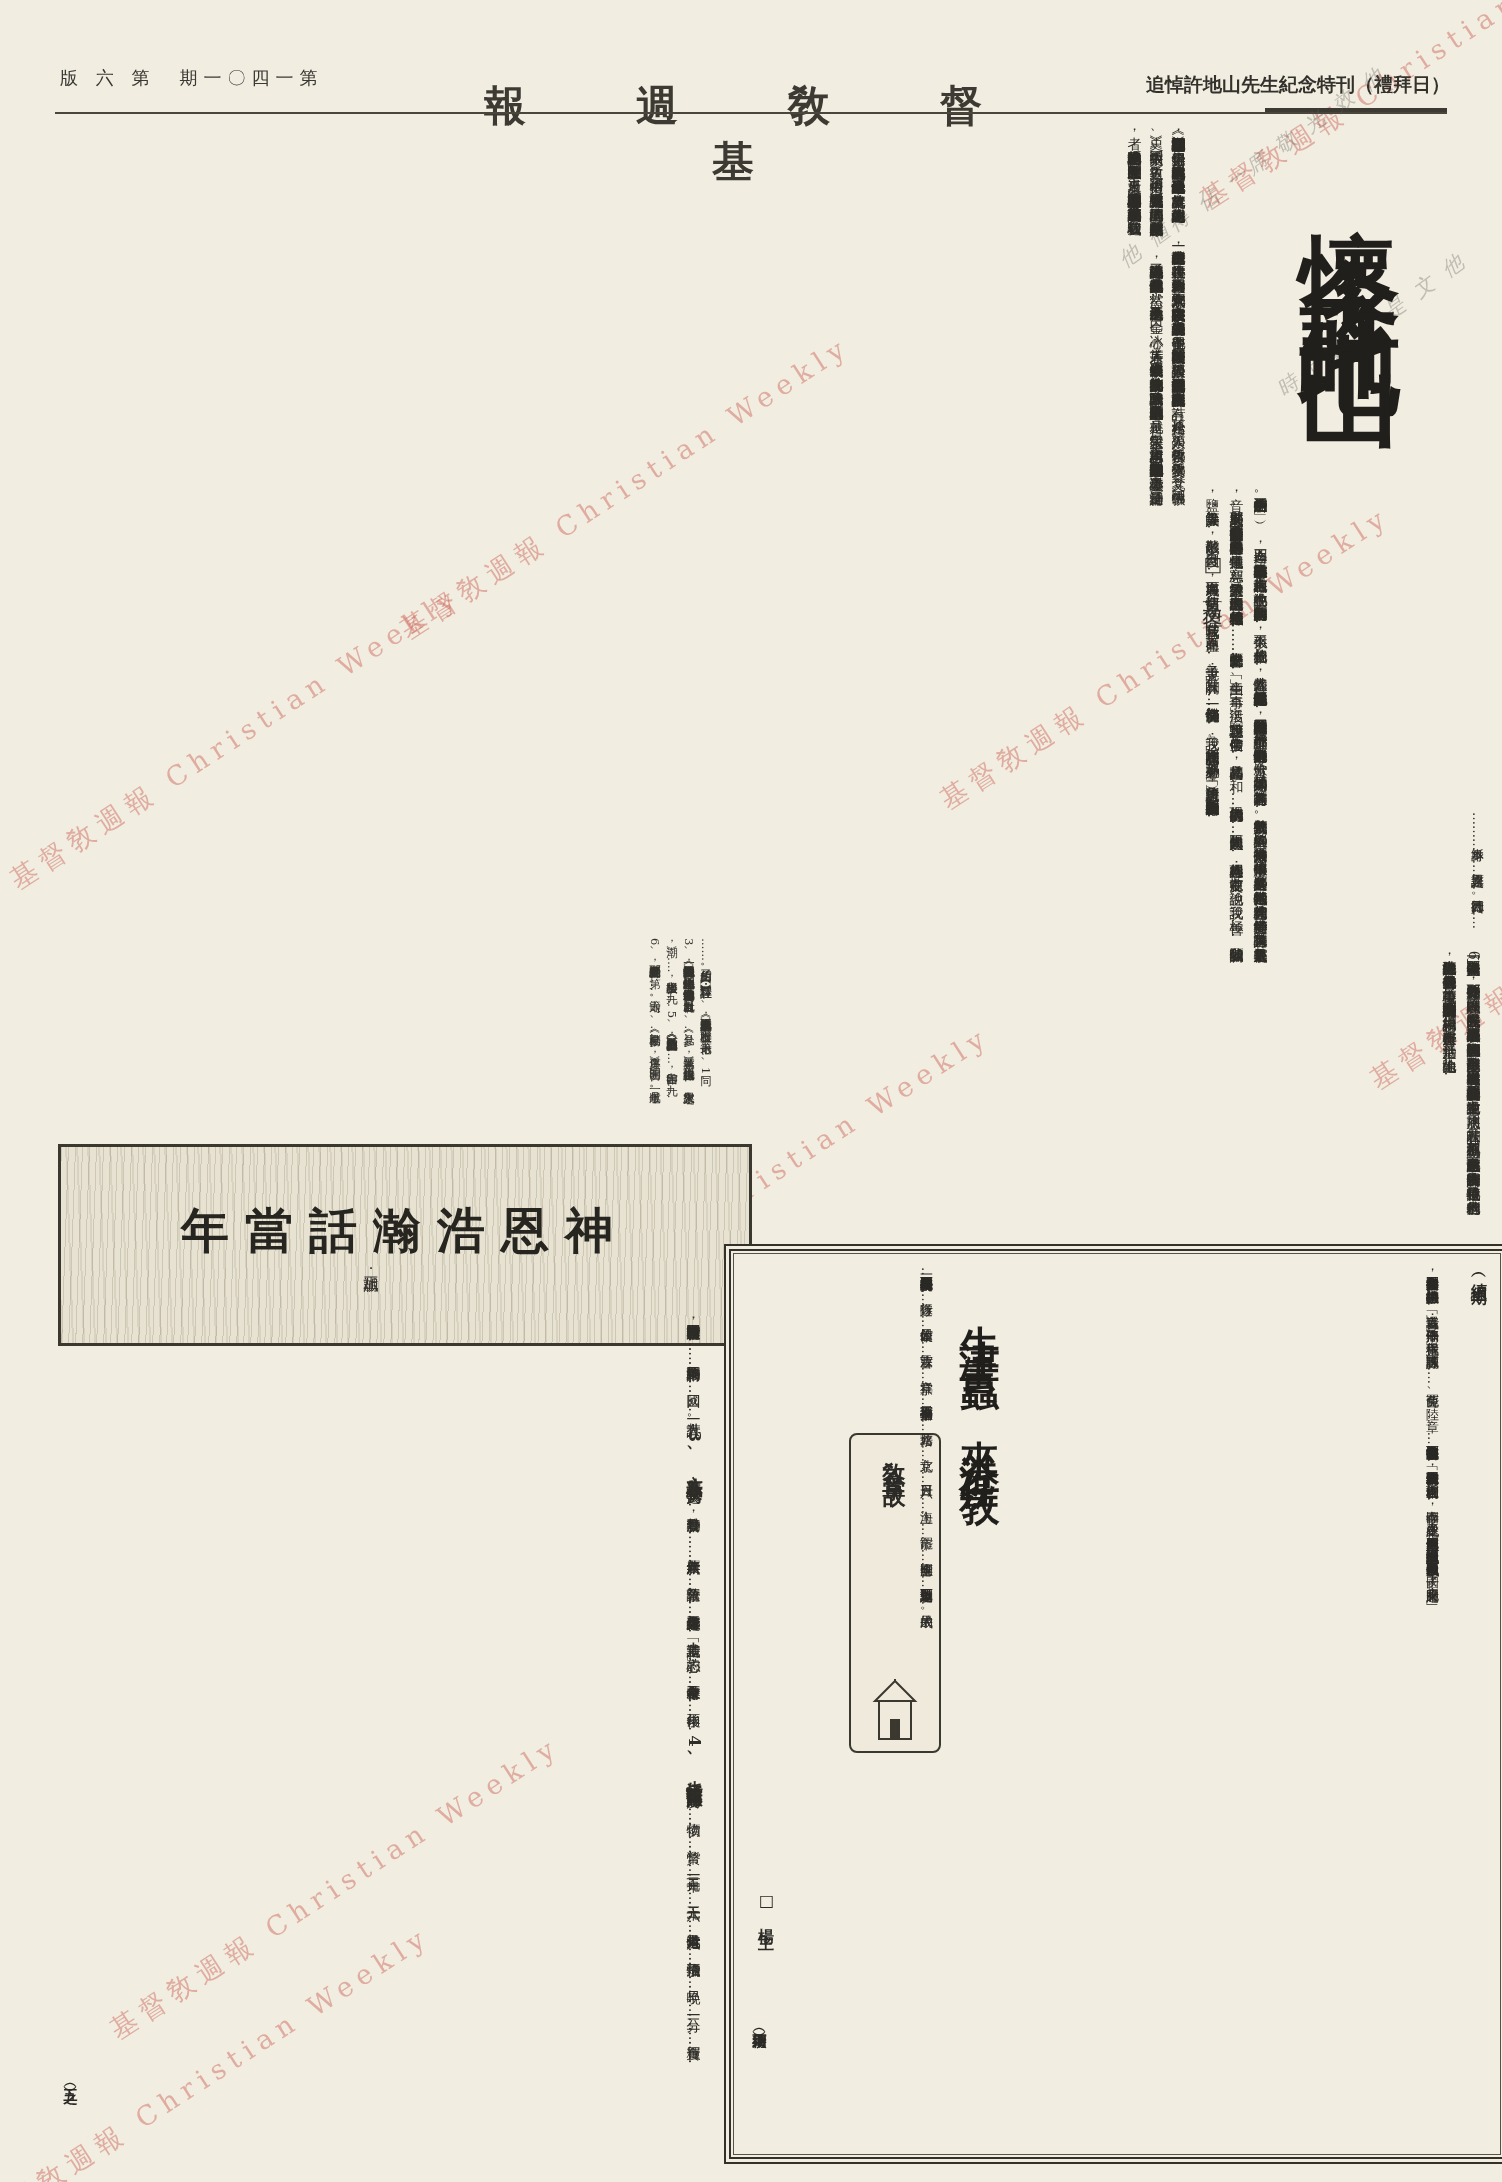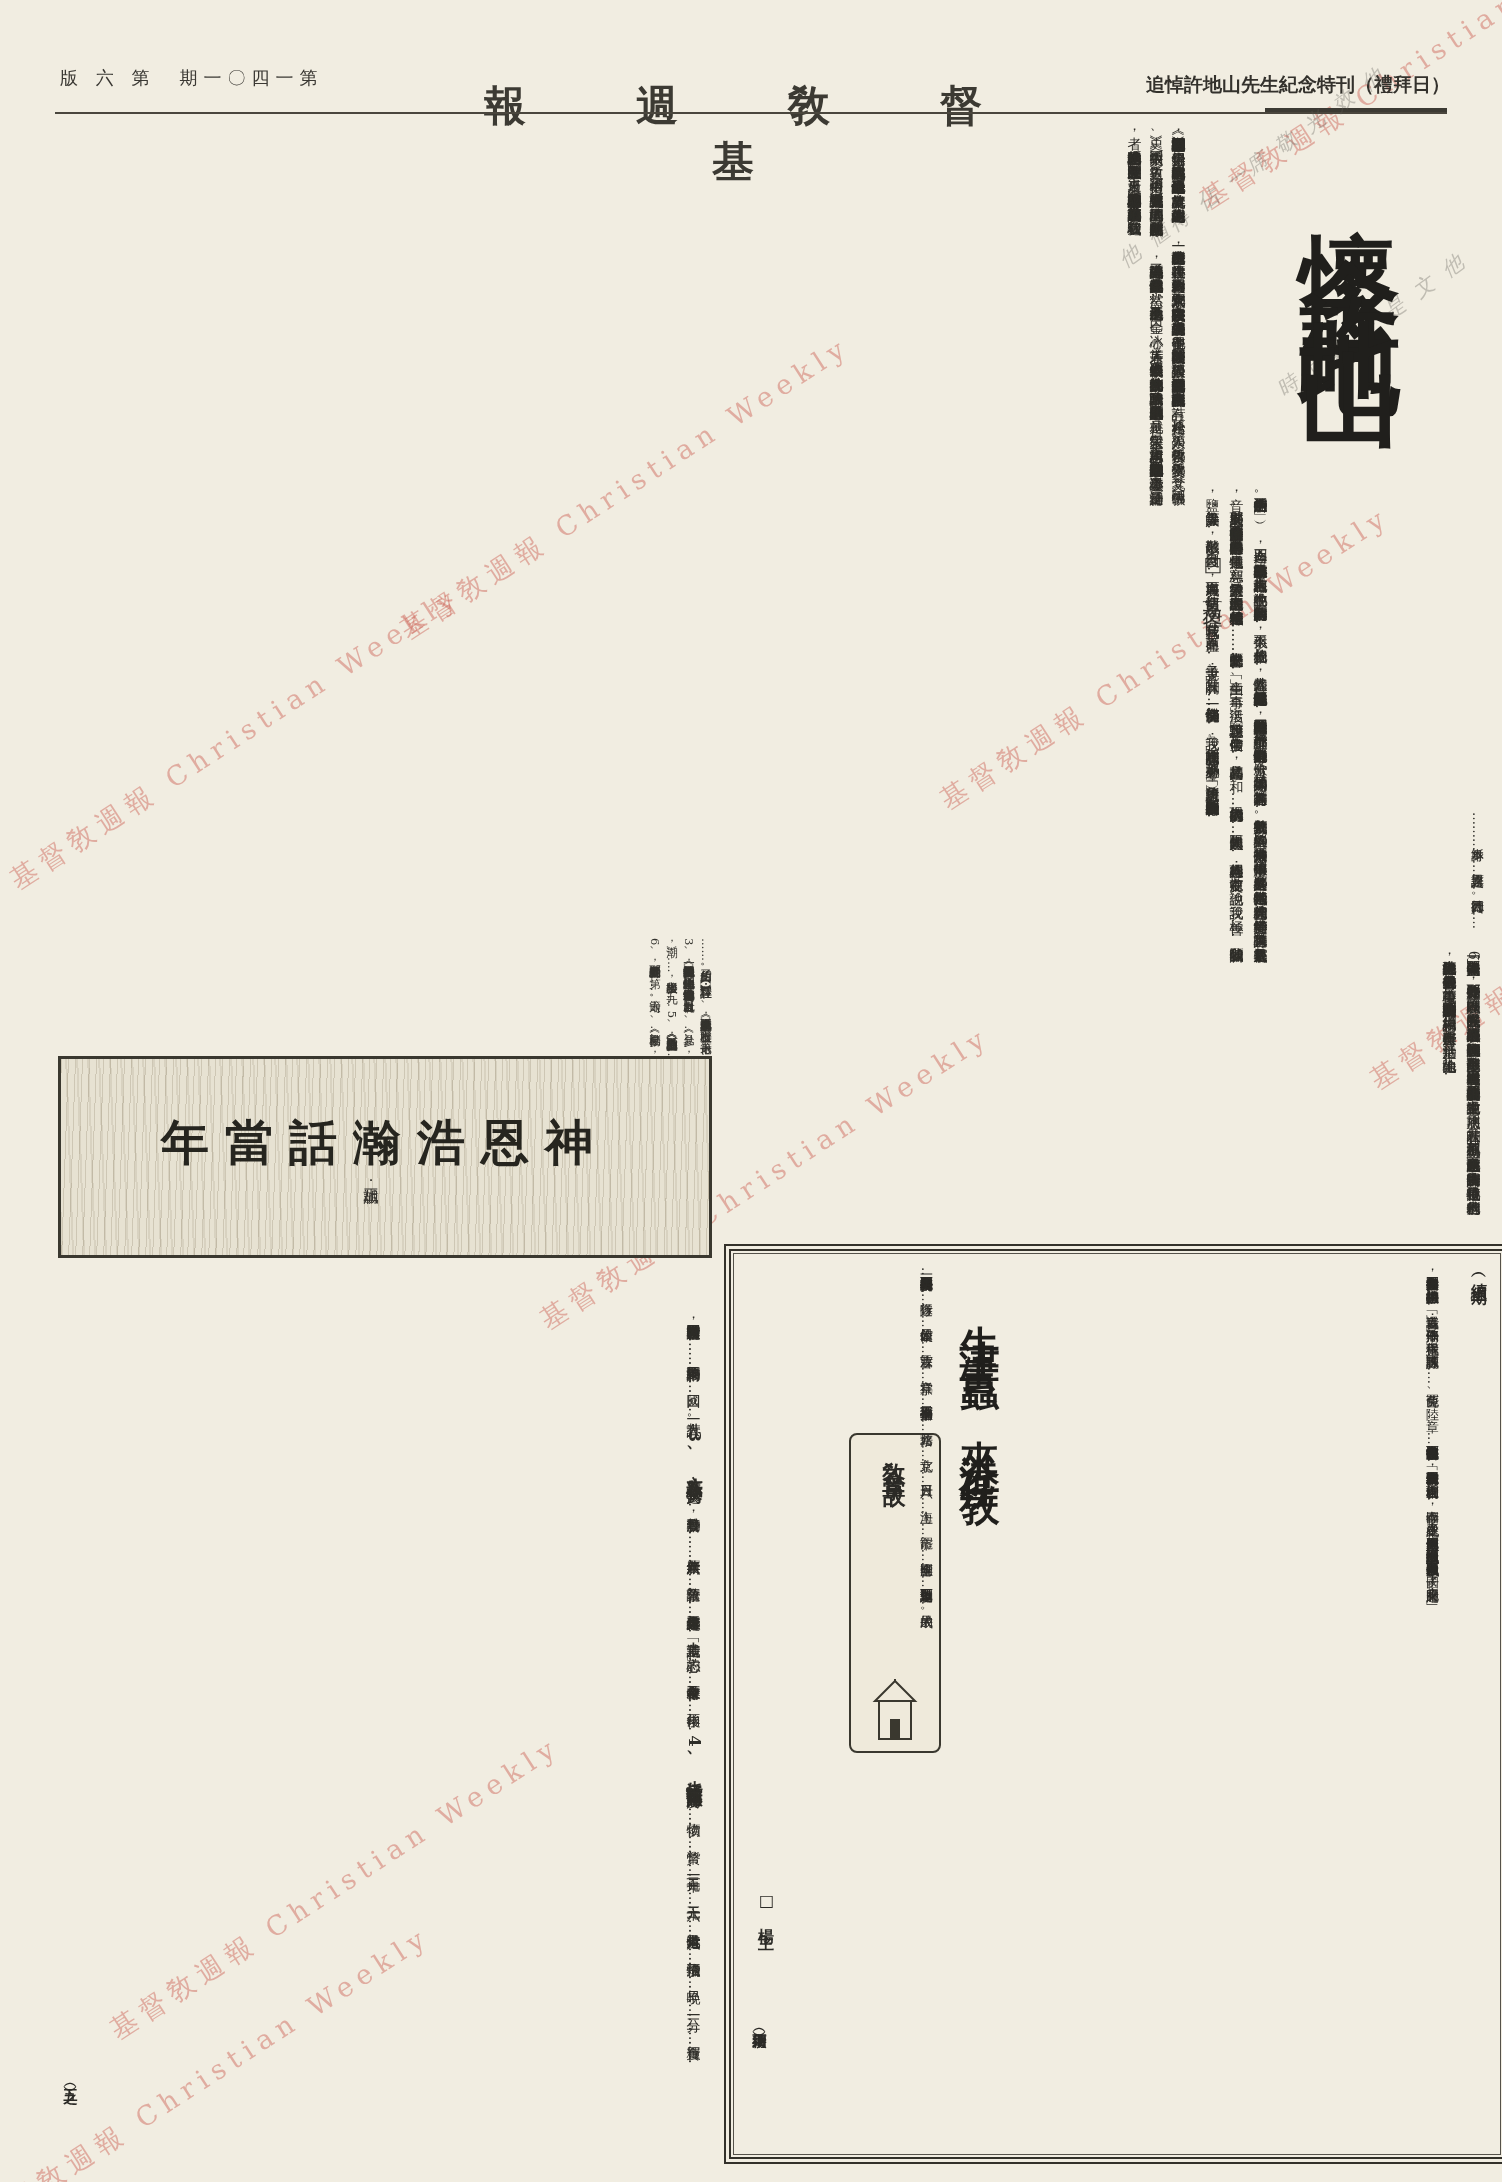--- a/index.html
+++ b/index.html
@@ -23,24 +23,24 @@
   #hw1{left:1090px;top:150px;width:330px;}
   #hw2{left:1255px;top:300px;width:260px;}
   .bodytxt{font-size:14px;line-height:22px;text-align:justify;color:#2e2d28;}
   #band1{left:58px;top:126px;width:1132px;height:354px;}
   #band2{left:58px;top:487px;width:1215px;height:450px;line-height:24px;}
   #band2r{left:1298px;top:812px;width:190px;height:122px;font-size:13px;line-height:22px;}
   #band3{left:738px;top:950px;width:748px;height:254px;line-height:24px;}
   #notes{left:58px;top:938px;width:656px;height:164px;font-size:11.5px;line-height:17px;color:#34332e;}
   #notes .nlabel{font-weight:700;}
   
-  #woodbox{left:58px;top:1056px;width:648px;height:196px;border:3px solid #3a382f;
+  #woodbox{left:58px;top:1144px;width:648px;height:196px;border:3px solid #3a382f;
            background:#e7e2d2;
            background-image:repeating-linear-gradient(92deg,rgba(116,102,74,.22) 0 1px,rgba(0,0,0,0) 1px 7px),
-                            repeating-linear-gradient(88deg,rgba(116,102,74,.13) 0 2px,rgba(0,0,0,0) 2px 11px);}
+                            repeating-linear-gradient(88deg,rgba(116,102,74,.13) 0 2px,rgba(0,0,0,0) 2px 11px);padding-left:40px;}
   #left-title{position:absolute;left:0;right:0;top:52px;text-align:center;font-size:48px;font-weight:700;
               letter-spacing:16px;color:#26251f;}
   #left-byline{position:absolute;left:300px;top:118px;height:72px;font-size:15px;color:#33312c;}
   #left-body{left:58px;top:1314px;width:648px;height:766px;line-height:24px;}
   #left-body .subhead{font-size:16.5px;font-weight:700;letter-spacing:2px;}
   #left-ending{left:62px;top:2078px;height:90px;font-size:14px;font-weight:700;}
   
   #rightbox{left:724px;top:1244px;width:772px;height:906px;border:7px double #33312a;
             box-shadow:inset 0 0 0 2px #f1ede1, inset 0 0 0 3px #55524a;background:#f1ede1;}
   #rb-continued{position:absolute;right:14px;top:16px;height:130px;font-size:16px;font-weight:700;letter-spacing:3px;}

